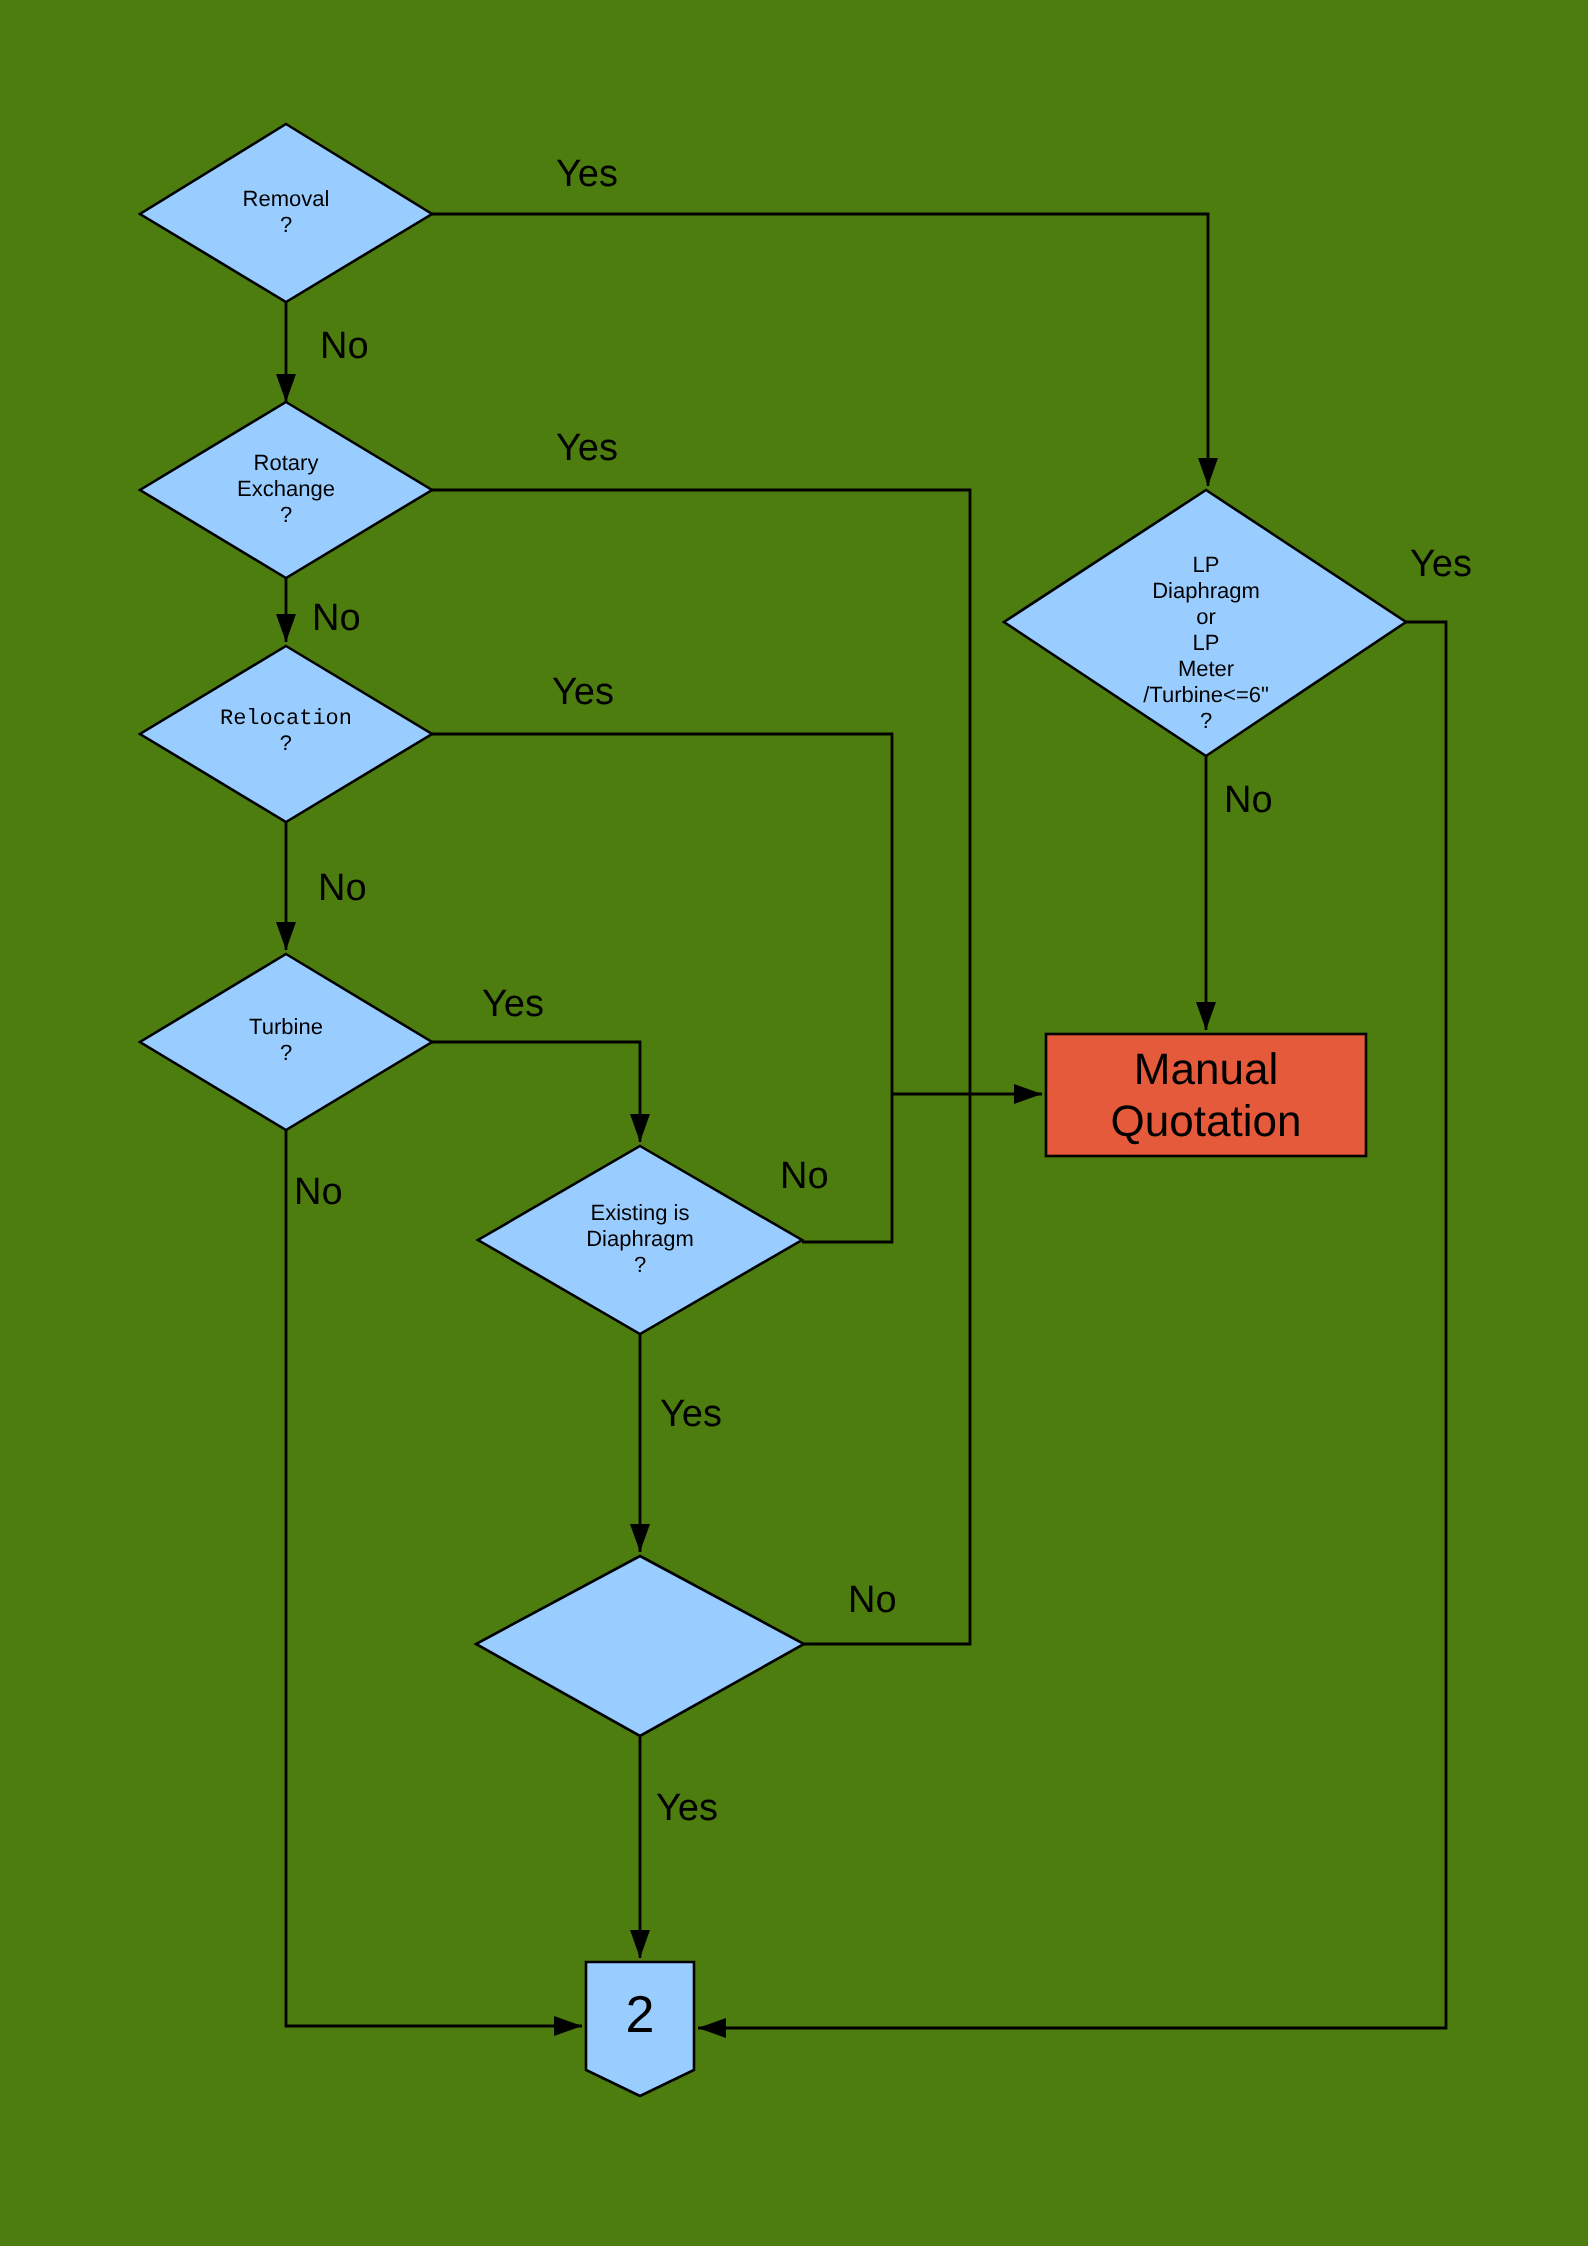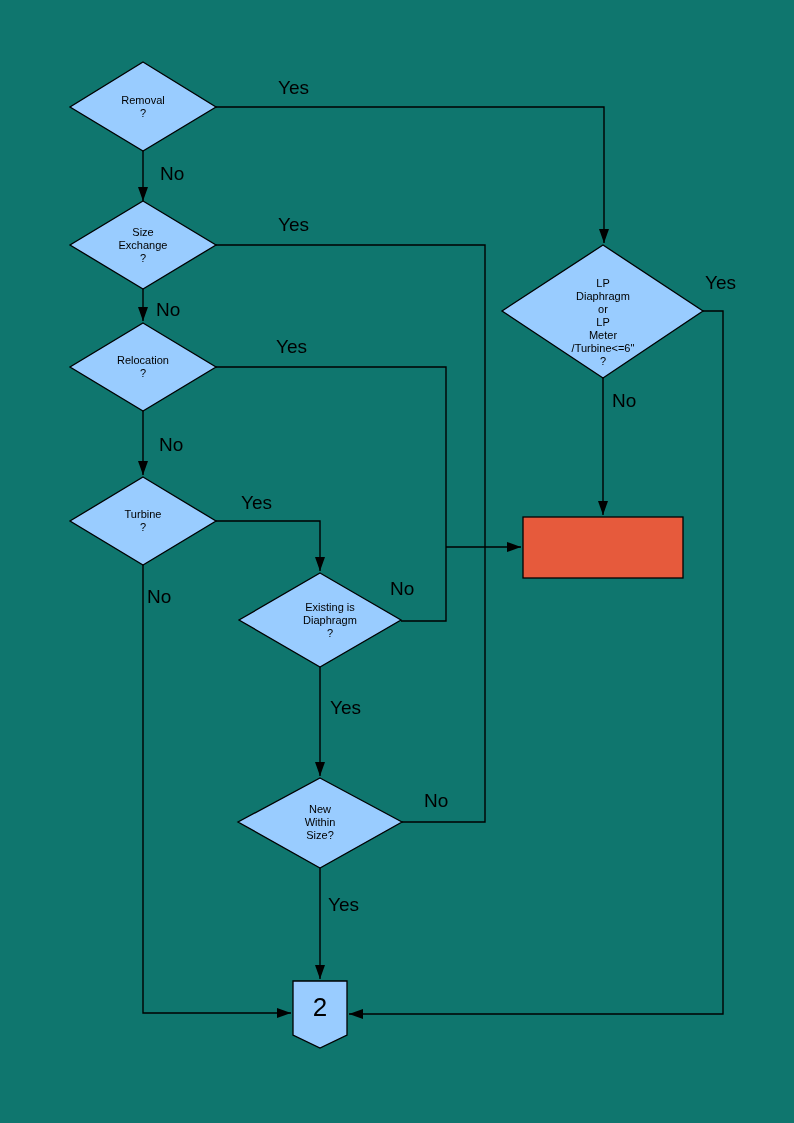--- a/index.html
+++ b/index.html
@@ -1,17 +1,17 @@
 <!DOCTYPE html>
 <html><head>
 <meta charset="utf-8">
 <style>
   html,body{margin:0;padding:0;background:#ffffff;}
   #canvas{
-    position:relative;width:794px;height:1123px;background:#0f766e;
+    position:relative;width:794px;height:1123px;background:#4d7c0f;
     font-family:"Liberation Sans",sans-serif;color:#000;overflow:hidden;
   }
   #flow-svg{position:absolute;left:0;top:0;}
   .edge{fill:none;stroke:#000;stroke-width:1.4px;}
   .shape{stroke:#000;stroke-width:1.3px;}
   .decision{fill:#99CCFF;}
   .terminal{fill:#E65A3C;}
   .connector{fill:#99CCFF;}
   .node-label{
     position:absolute;text-align:center;font-size:11px;line-height:13px;
@@ -72,57 +72,56 @@
       <polygon class="shape connector" points="293,981 347,981 347,1035 320,1048 293,1035" fill="#99CCFF"></polygon>
     </g>
   </svg>
 
   <div class="node-label" style="left:73px;top:94px;width:140px;">
     <div>Removal</div>
     <div>?</div>
   </div>
 
   <div class="node-label" style="left:73px;top:226px;width:140px;">
-    <div>Size</div>
+    <div>Rotary</div>
     <div>Exchange</div>
     <div>?</div>
   </div>
 
-  <div class="node-label" style="left:73px;top:354px;width:140px;">
+  <div class="node-label" style="left:73px;top:354px;width:140px;font-family:Liberation Mono, monospace;">
     <div>Relocation</div>
     <div>?</div>
   </div>
 
   <div class="node-label" style="left:73px;top:508px;width:140px;">
     <div>Turbine</div>
     <div>?</div>
   </div>
 
-  <div class="node-label" style="left:260px;top:601px;width:140px;">
+  <div class="node-label" style="left:250px;top:601px;width:140px;">
     <div>Existing is</div>
     <div>Diaphragm</div>
     <div>?</div>
   </div>
 
-  <div class="node-label" style="left:250px;top:803px;width:140px;">
-    <div>New</div>
-    <div>Within</div>
-    <div>Size?</div>
-  </div>
 
   <div class="node-label" style="left:533px;top:277px;width:140px;">
     <div>LP</div>
     <div>Diaphragm</div>
     <div>or</div>
     <div>LP</div>
     <div>Meter</div>
     <div>/Turbine&lt;=6"</div>
     <div>?</div>
   </div>
 
+  <div class="mq-label">
+    <div>Manual</div>
+    <div>Quotation</div>
+  </div>
 
   <div class="pent-label">2</div>
 
   <div class="edge-label" style="left:278px;top:74px;">Yes</div>
   <div class="edge-label" style="left:160px;top:160px;">No</div>
   <div class="edge-label" style="left:278px;top:211px;">Yes</div>
   <div class="edge-label" style="left:156px;top:296px;">No</div>
   <div class="edge-label" style="left:276px;top:333px;">Yes</div>
   <div class="edge-label" style="left:159px;top:431px;">No</div>
   <div class="edge-label" style="left:241px;top:489px;">Yes</div>

